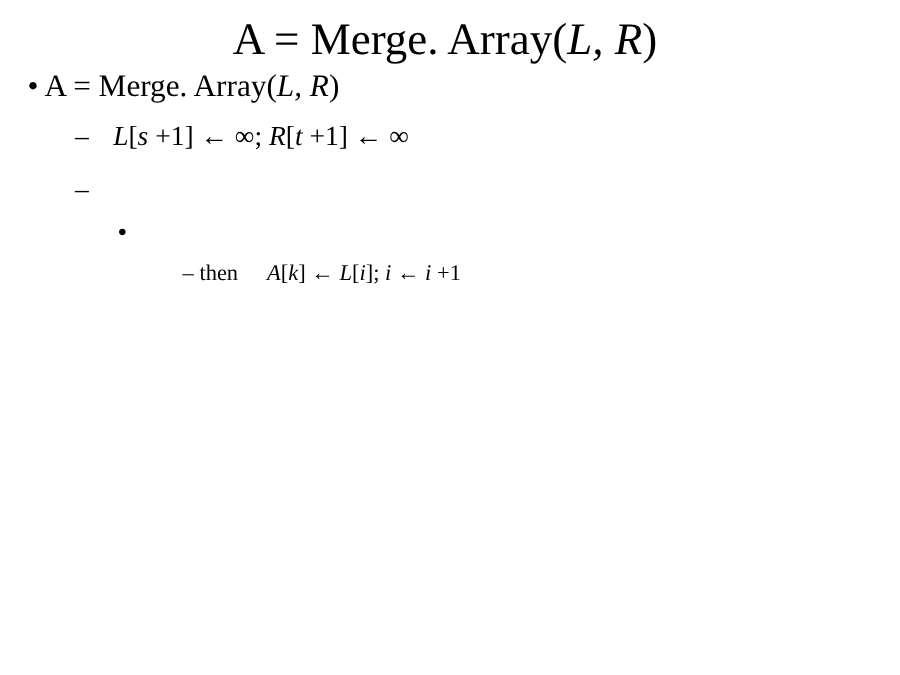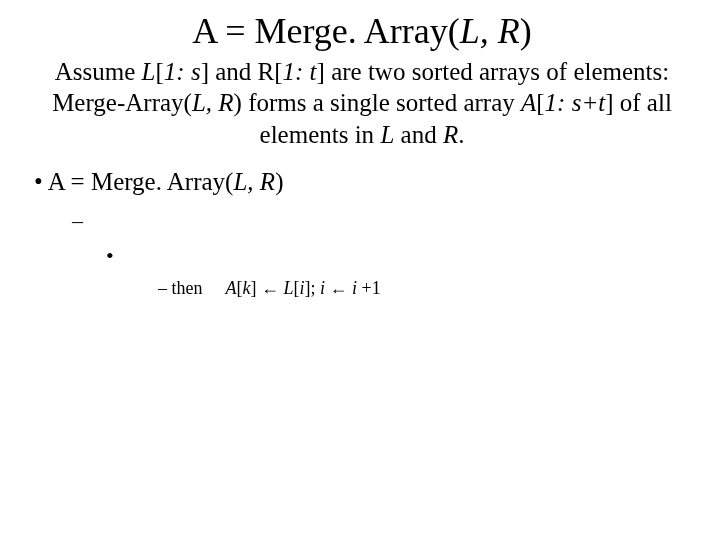--- a/index.html
+++ b/index.html
@@ -6,21 +6,21 @@
     margin: 0;
     padding: 0;
     width: 720px;
     height: 540px;
     font-family: 'Times New Roman', Times, serif;
     background: #fff;
     color: #000;
     overflow: hidden;
   }
   .slide {
-    padding: 10px 30px 0 34px;
+    padding: 10px 30px 0 22px;
   }
   .title {
     font-size: 36px;
     text-align: center;
     margin: 0 0 4px 0;
     font-weight: normal;
   }
   .subtitle {
     font-size: 25px;
     text-align: center;
@@ -83,26 +83,26 @@
     margin-left: -16px;
   }
   .math-gap { display:inline-block; width:14px; }
   .expr { white-space: nowrap; }
 </style>
 </head>
 <body>
 
 <div class="slide">
   <h1 class="title">A = Merge. Array(<span class="italic">L, R</span>)</h1>
-  <div class="subtitle">Assume <span class="italic">L</span>[<span class="italic">1: s</span>] and R[<span class="italic">1: t</span>] are two sorted arrays of elements: Merge-Array(<span class="italic">L, R</span>) forms a single sorted array <span class="italic">A</span>[<span class="italic">1: s+t</span>] of all elements in <span class="italic">L</span> and <span class="italic">R</span>.</div>
 
   <ul class="level1">
     <li>
       <span>A = Merge. Array(<span class="italic">L, R</span>)</span>
       <ul class="level2">
+        <li><span class="math-gap"></span><span class="italic expr">L</span>[<span class="italic">s</span> +1] ← ∞; <span class="italic">R</span>[<span class="italic">t</span> +1] ← ∞</li>
         <li>
           <ul class="level3">
             <li>
               <ul class="level4">
                 <li>then <span class="math-gap"></span> <span class="italic">A</span>[<span class="italic">k</span>] ← <span class="italic">L</span>[<span class="italic">i</span>]; <span class="italic">i</span> ← <span class="italic">i</span> +1</li>
               </ul>
             </li>
           </ul>
         </li>
       </ul>

